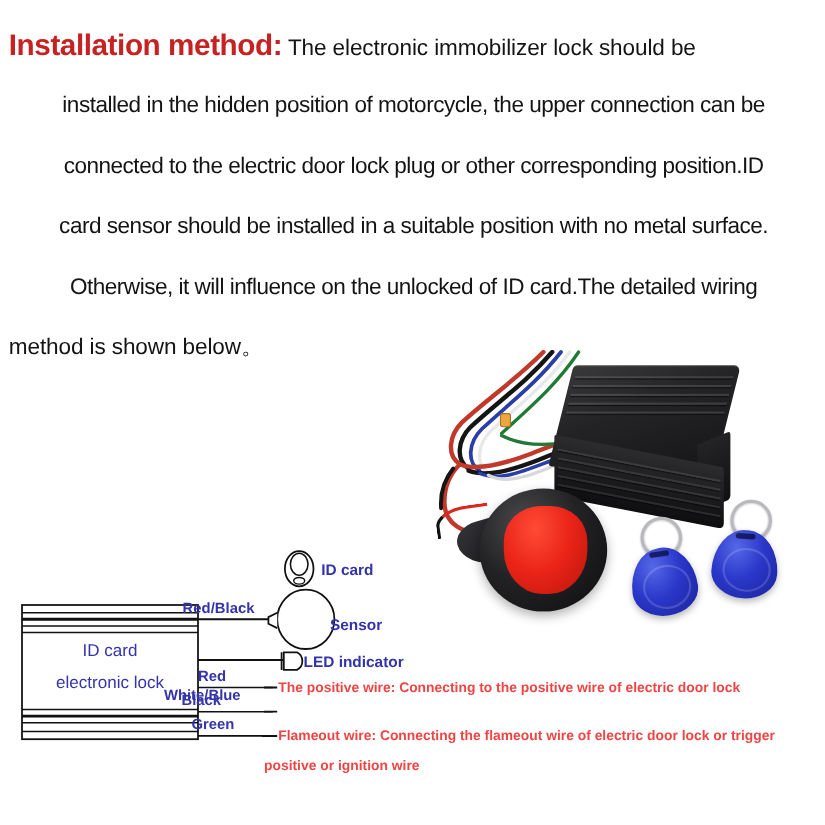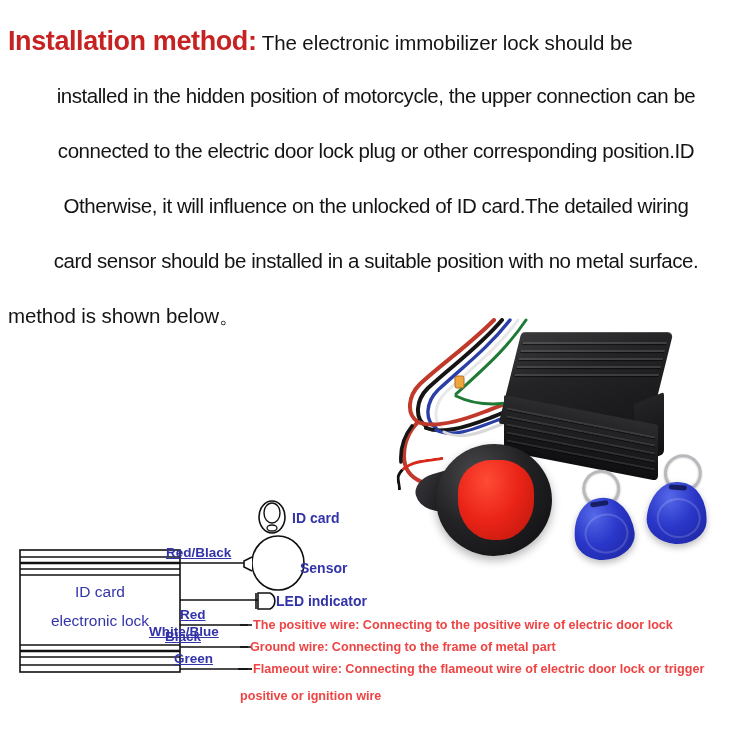--- a/index.html
+++ b/index.html
@@ -202,21 +202,20 @@
     font-size: 14px;
     white-space: nowrap;
     font-weight: bold;
   }
   .wlabel {
     position: absolute;
     color: #3333aa;
     font-size: 13.5px;
     white-space: nowrap;
     font-weight: bold;
-    text-decoration: underline;
   }
   .desc {
     position: absolute;
     color: #ef4444;
     font-size: 12.6px;
     white-space: nowrap;
     font-weight: bold;
   }
 </style>
 </head>
@@ -224,22 +223,22 @@
 
 <div id="page">
 
   <div class="intro-block">
     <div class="intro-line">
       <span class="intro-title">Installation method:</span>
       <span>The electronic immobilizer lock should be</span>
     </div>
     <div class="intro-line tight">installed in the hidden position of motorcycle, the upper connection can be</div>
     <div class="intro-line tight">connected to the electric door lock plug or other corresponding position.ID</div>
+    <div class="intro-line tight">card sensor should be installed in a suitable position with no metal surface.</div>
     <div class="intro-line tight">Otherwise, it will influence on the unlocked of ID card.The detailed wiring</div>
-    <div class="intro-line tight">card sensor should be installed in a suitable position with no metal surface.</div>
     <div class="intro-line">method is shown below。</div>
   </div>
 
   <div class="photo">
 
     <svg class="harness" viewBox="0 0 210 180">
       <g fill="none" stroke-linecap="round">
         <path d="M96,2 C70,28 46,44 22,66 C10,78 8,96 20,104" stroke="#c0392b" stroke-width="4"></path>
         <path d="M104,2 C80,30 56,46 30,70 C18,82 16,100 28,108" stroke="#151515" stroke-width="4"></path>
         <path d="M112,2 C90,30 66,48 40,72 C28,84 26,102 38,110" stroke="#2a3ea8" stroke-width="3.4"></path>
@@ -341,18 +340,17 @@
     <div class="dlabel" style="left:300px; top:65px;">Sensor</div>
     <div class="dlabel" style="left:276px; top:98px;">LED indicator</div>
 
     <div class="wlabel" style="left:166px; top:50px;">Red/Black</div>
     <div class="wlabel" style="left:149px; top:87px;margin-top:42px;">White/Blue</div>
     <div class="wlabel" style="left:180px; top:112px;">Red</div>
     <div class="wlabel" style="left:165px; top:134px;">Black</div>
     <div class="wlabel" style="left:174px; top:156px;">Green</div>
 
     <div class="desc" style="left:253px; top:123px;">The positive wire: Connecting to the positive wire of electric door lock</div>
-    <div class="desc" style="left:250px; top:145px;">Ground wire: Connecting to the frame of metal part</div>
     <div class="desc" style="left:253px; top:167px;">Flameout wire: Connecting the flameout wire of electric door lock or trigger</div>
     <div class="desc" style="left:240px; top:194px;">positive or ignition wire</div>
   </div>
 
 </div>
 
 </body></html>

